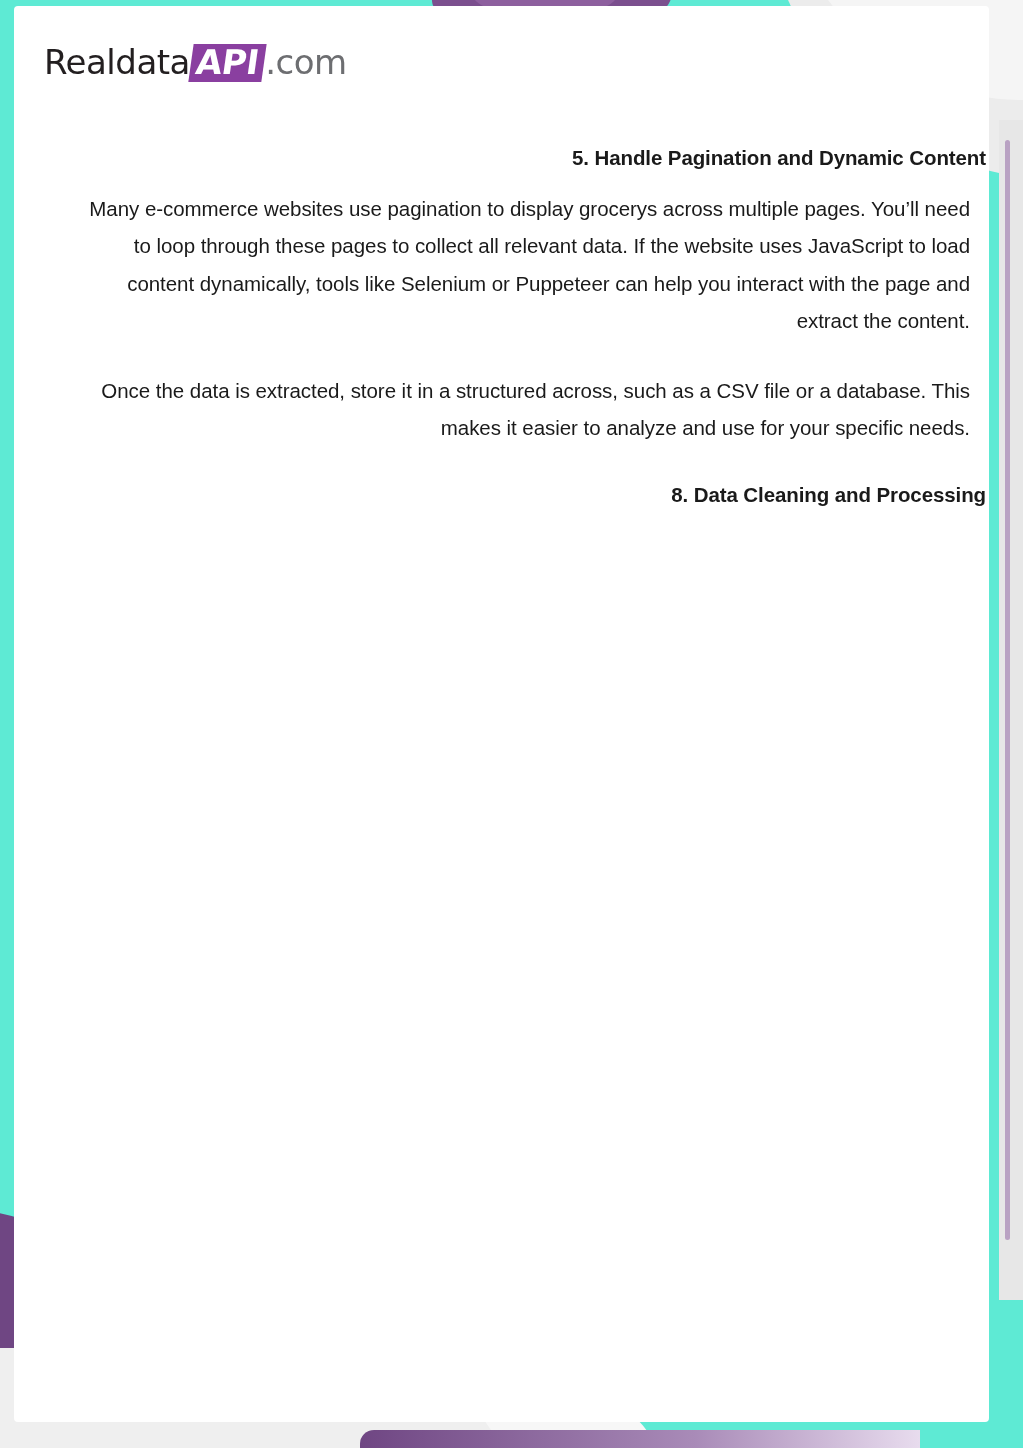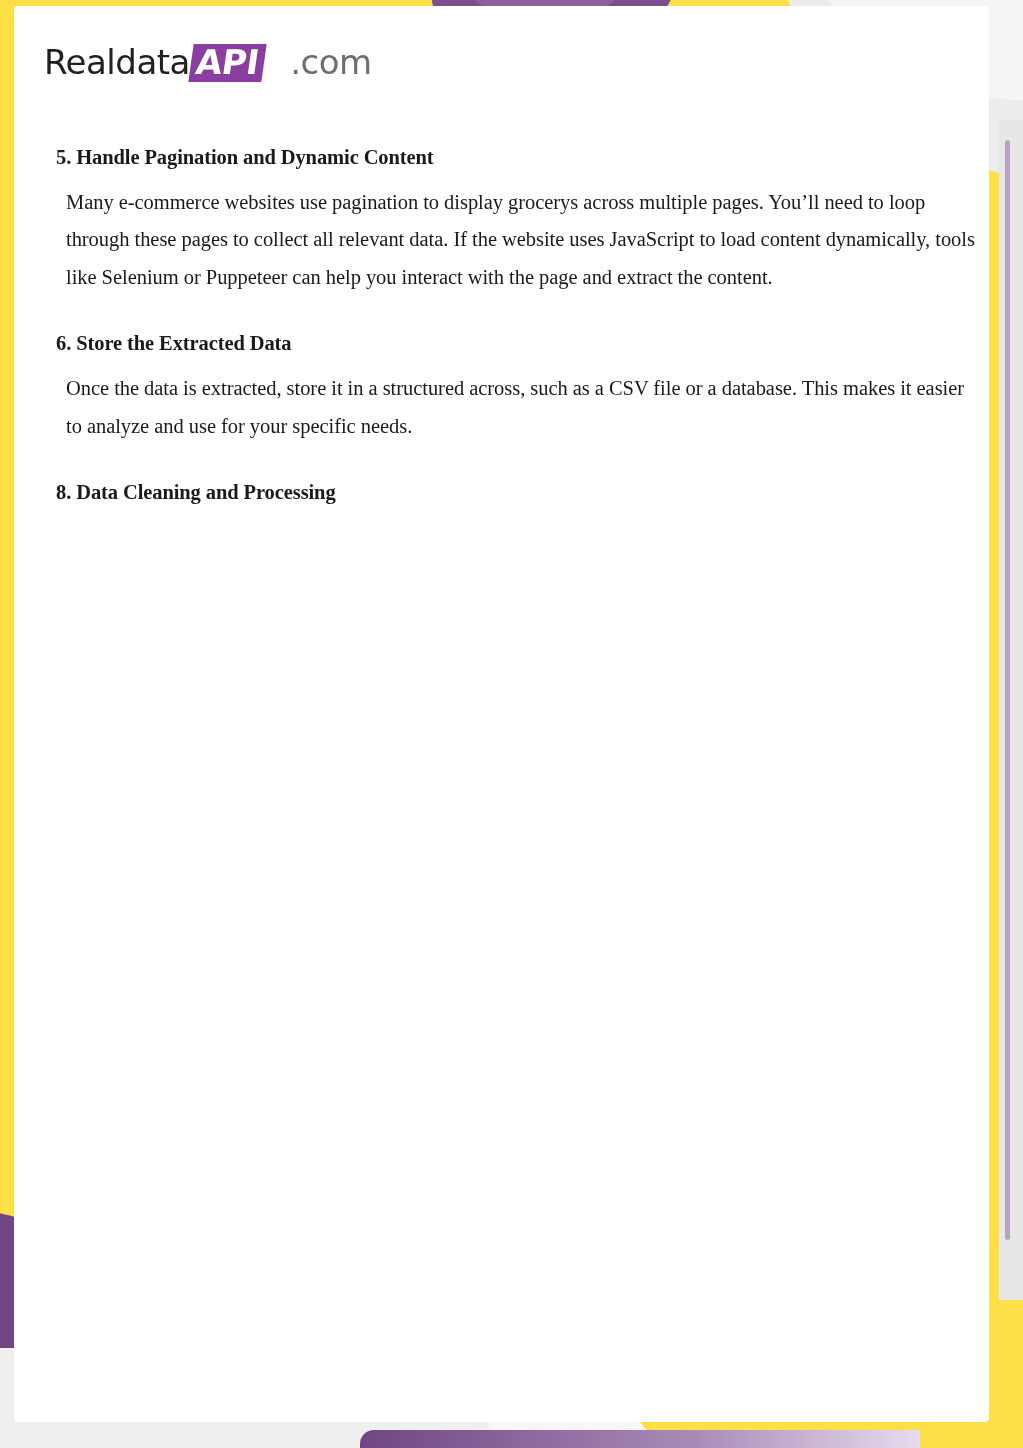--- a/index.html
+++ b/index.html
@@ -8,21 +8,21 @@
     background: #ffffff;
   }
   body {
     font-family: "Liberation Sans", sans-serif;
   }
   .page {
     position: relative;
     width: 1023px;
     height: 1448px;
     overflow: hidden;
-    background: #fde047;
+    background: #5eead4;
   }
 
   
   .deco {
     position: absolute;
     pointer-events: none;
   }
   
   .deco-top-ribbon {
     top: -6px;
@@ -150,45 +150,45 @@
     font-weight: 700;
     padding: 1px 6px 2px 5px;
     transform: skewX(-8deg);
     margin: 0 1px;
     display: inline-block;
     line-height: 1.02;
   }
   .logo .lg-dotcom {
     color: #6d6e71;
     font-weight: 400;
-    padding-left: 25px;
   }
 
   
   .content {
     position: absolute;
     top: 142px;
     left: 56px;
     width: 930px;
-    font-family: Liberation Serif, serif;
+    font-family: Liberation Sans, sans-serif;
     color: #1a1a1a;
+    text-align: right;
   }
   .sec { margin-bottom: 32px; }
   .sec:last-child { margin-bottom: 0; }
   .sec-head {
     font-size: 20.5px;
     font-weight: bold;
     line-height: 1.55;
     margin: 0 0 1px 0;
     letter-spacing: -0.1px;
   }
   .sec-body {
     font-size: 20.5px;
     line-height: 1.83;
-    margin: 10px;
+    margin: 16px;
     letter-spacing: -0.05px;
   }
 </style>
 </head>
 <body>
 
 <div class="page">
 
   <div class="deco deco-top-right"></div>
   <div class="deco deco-top-right2"></div>
@@ -211,21 +211,20 @@
   </div>
 
   <div class="content">
 
     <div class="sec">
       <p class="sec-head">5. Handle Pagination and Dynamic Content</p>
       <p class="sec-body">Many e-commerce websites use pagination to display grocerys across multiple pages. You’ll need to loop through these pages to collect all relevant data. If the website uses JavaScript to load content dynamically, tools like Selenium or Puppeteer can help you interact with the page and extract the content.</p>
     </div>
 
     <div class="sec">
-      <p class="sec-head">6. Store the Extracted Data</p>
       <p class="sec-body">Once the data is extracted, store it in a structured across, such as a CSV file or a database. This makes it easier to analyze and use for your specific needs.</p>
     </div>
 
     <div class="sec">
       <p class="sec-head">8. Data Cleaning and Processing</p>
     </div>
 
   </div>
 </div>
 

